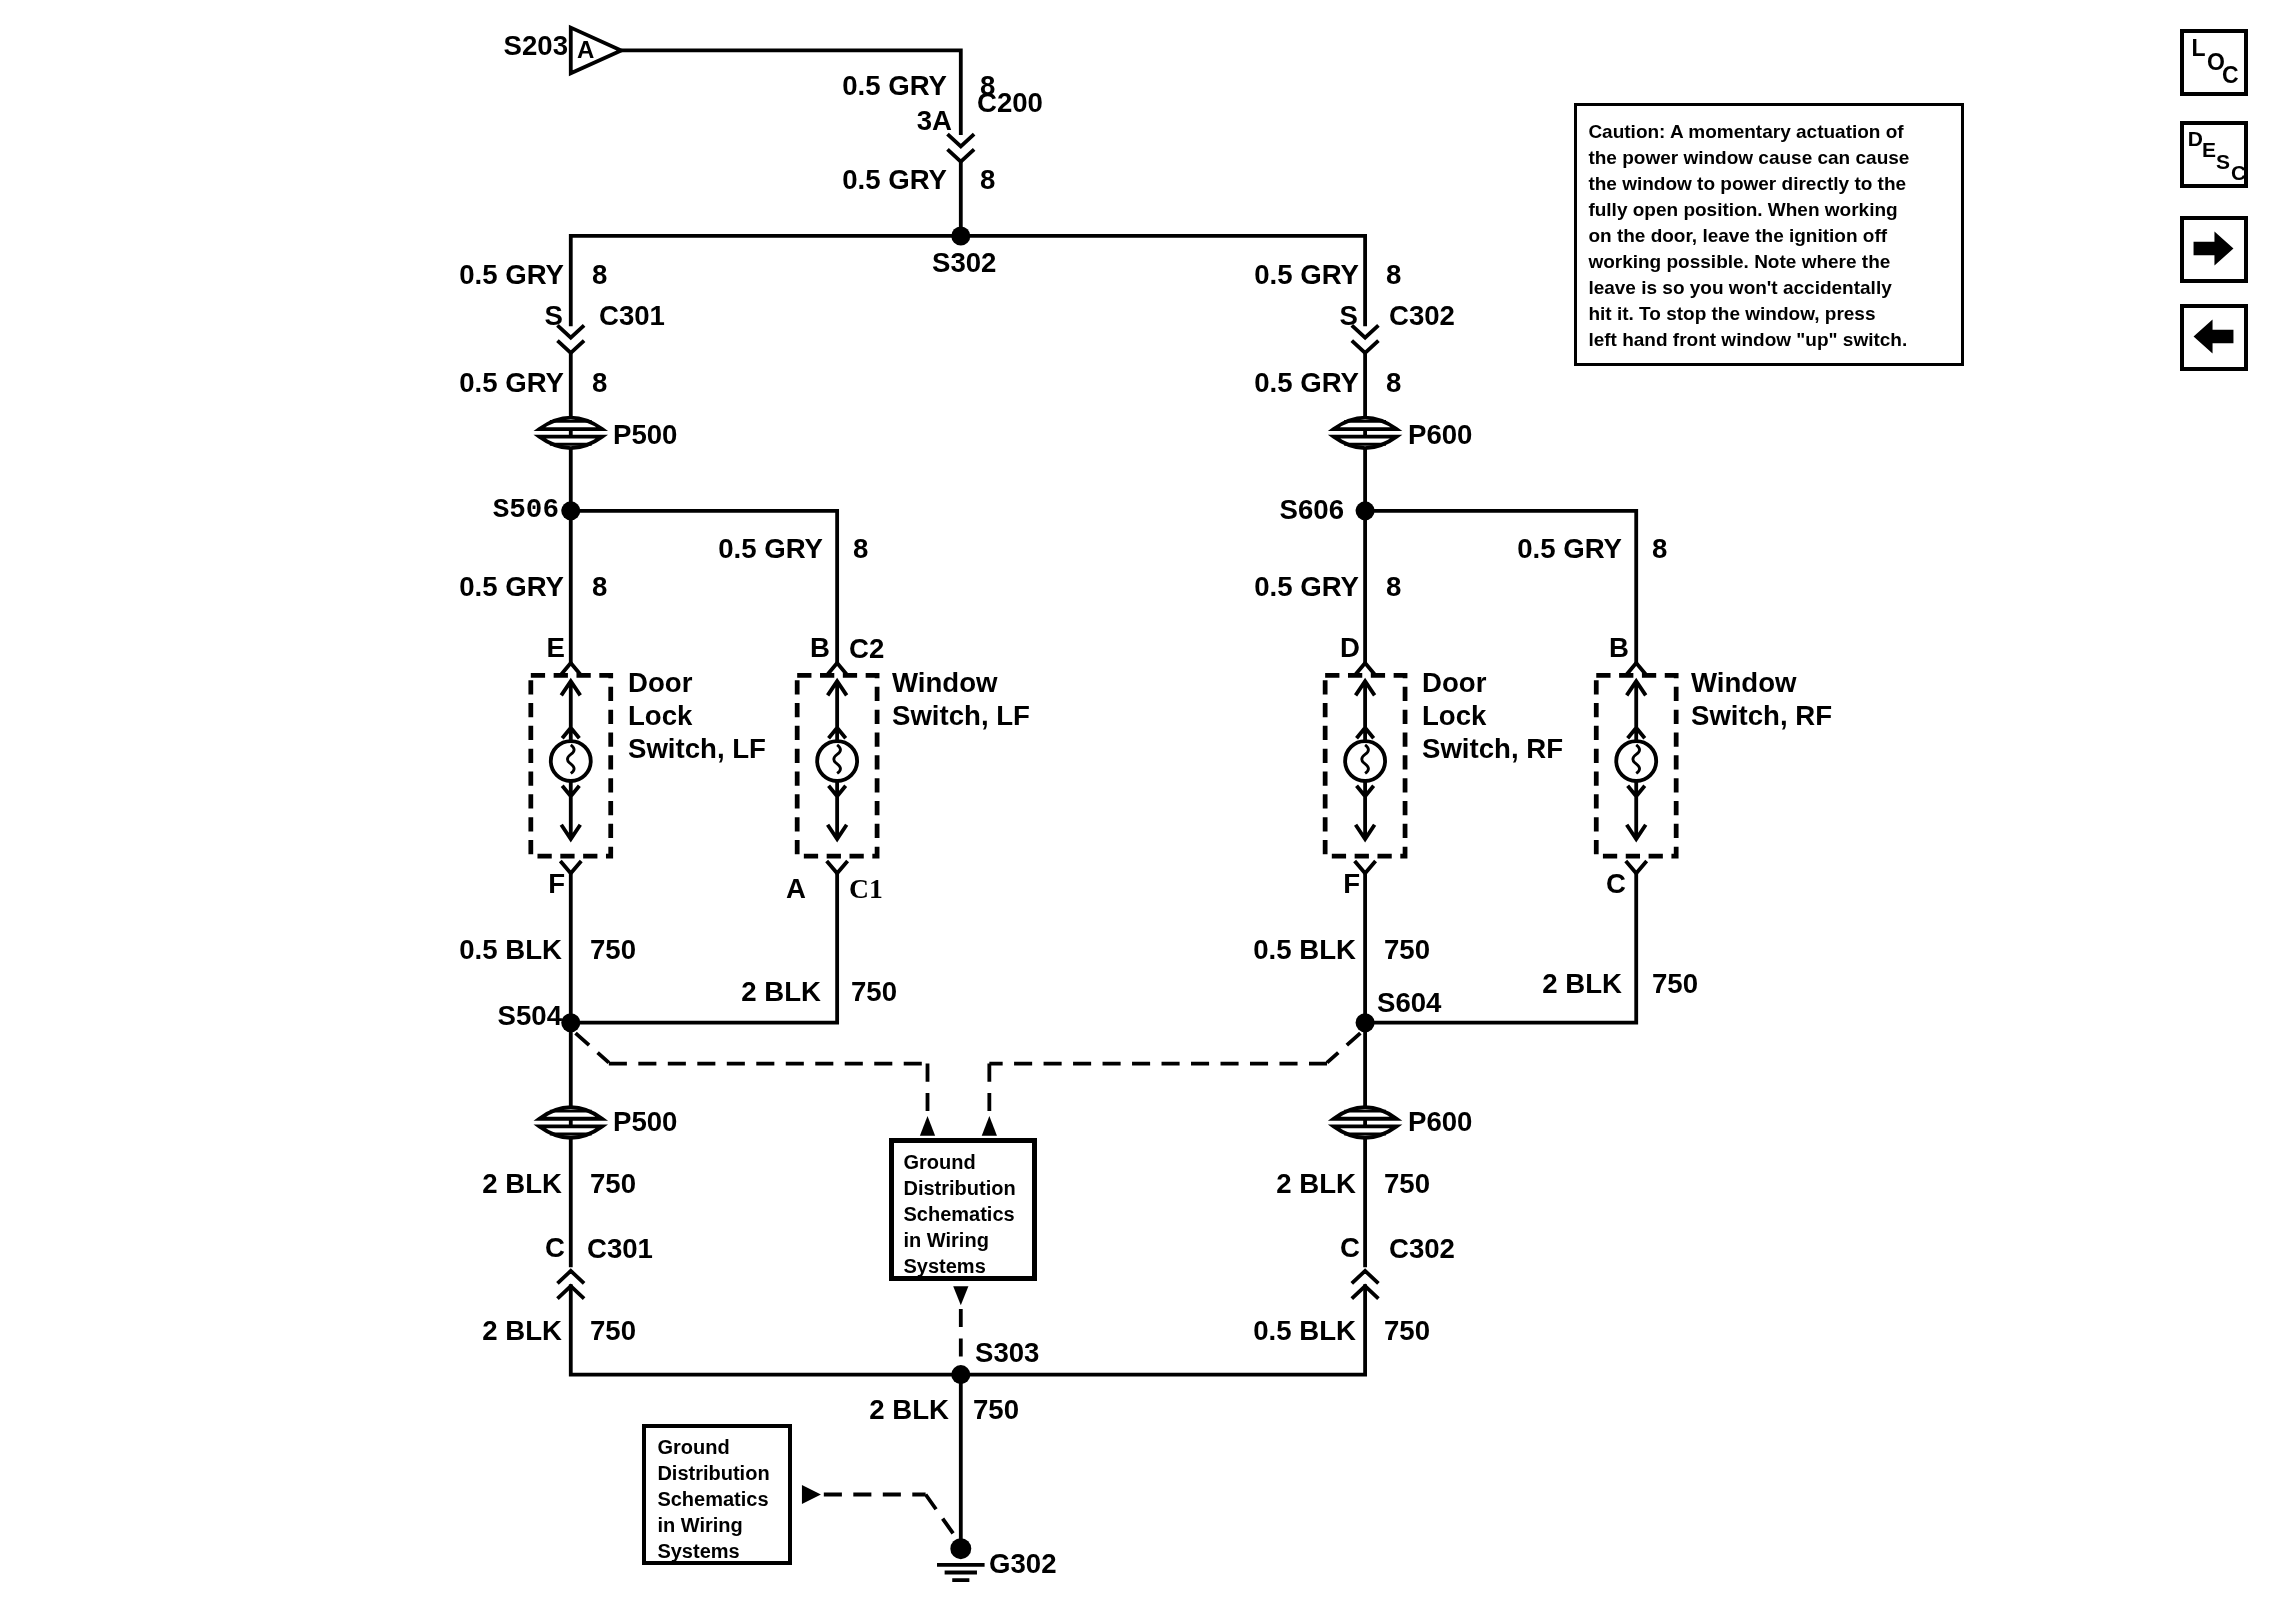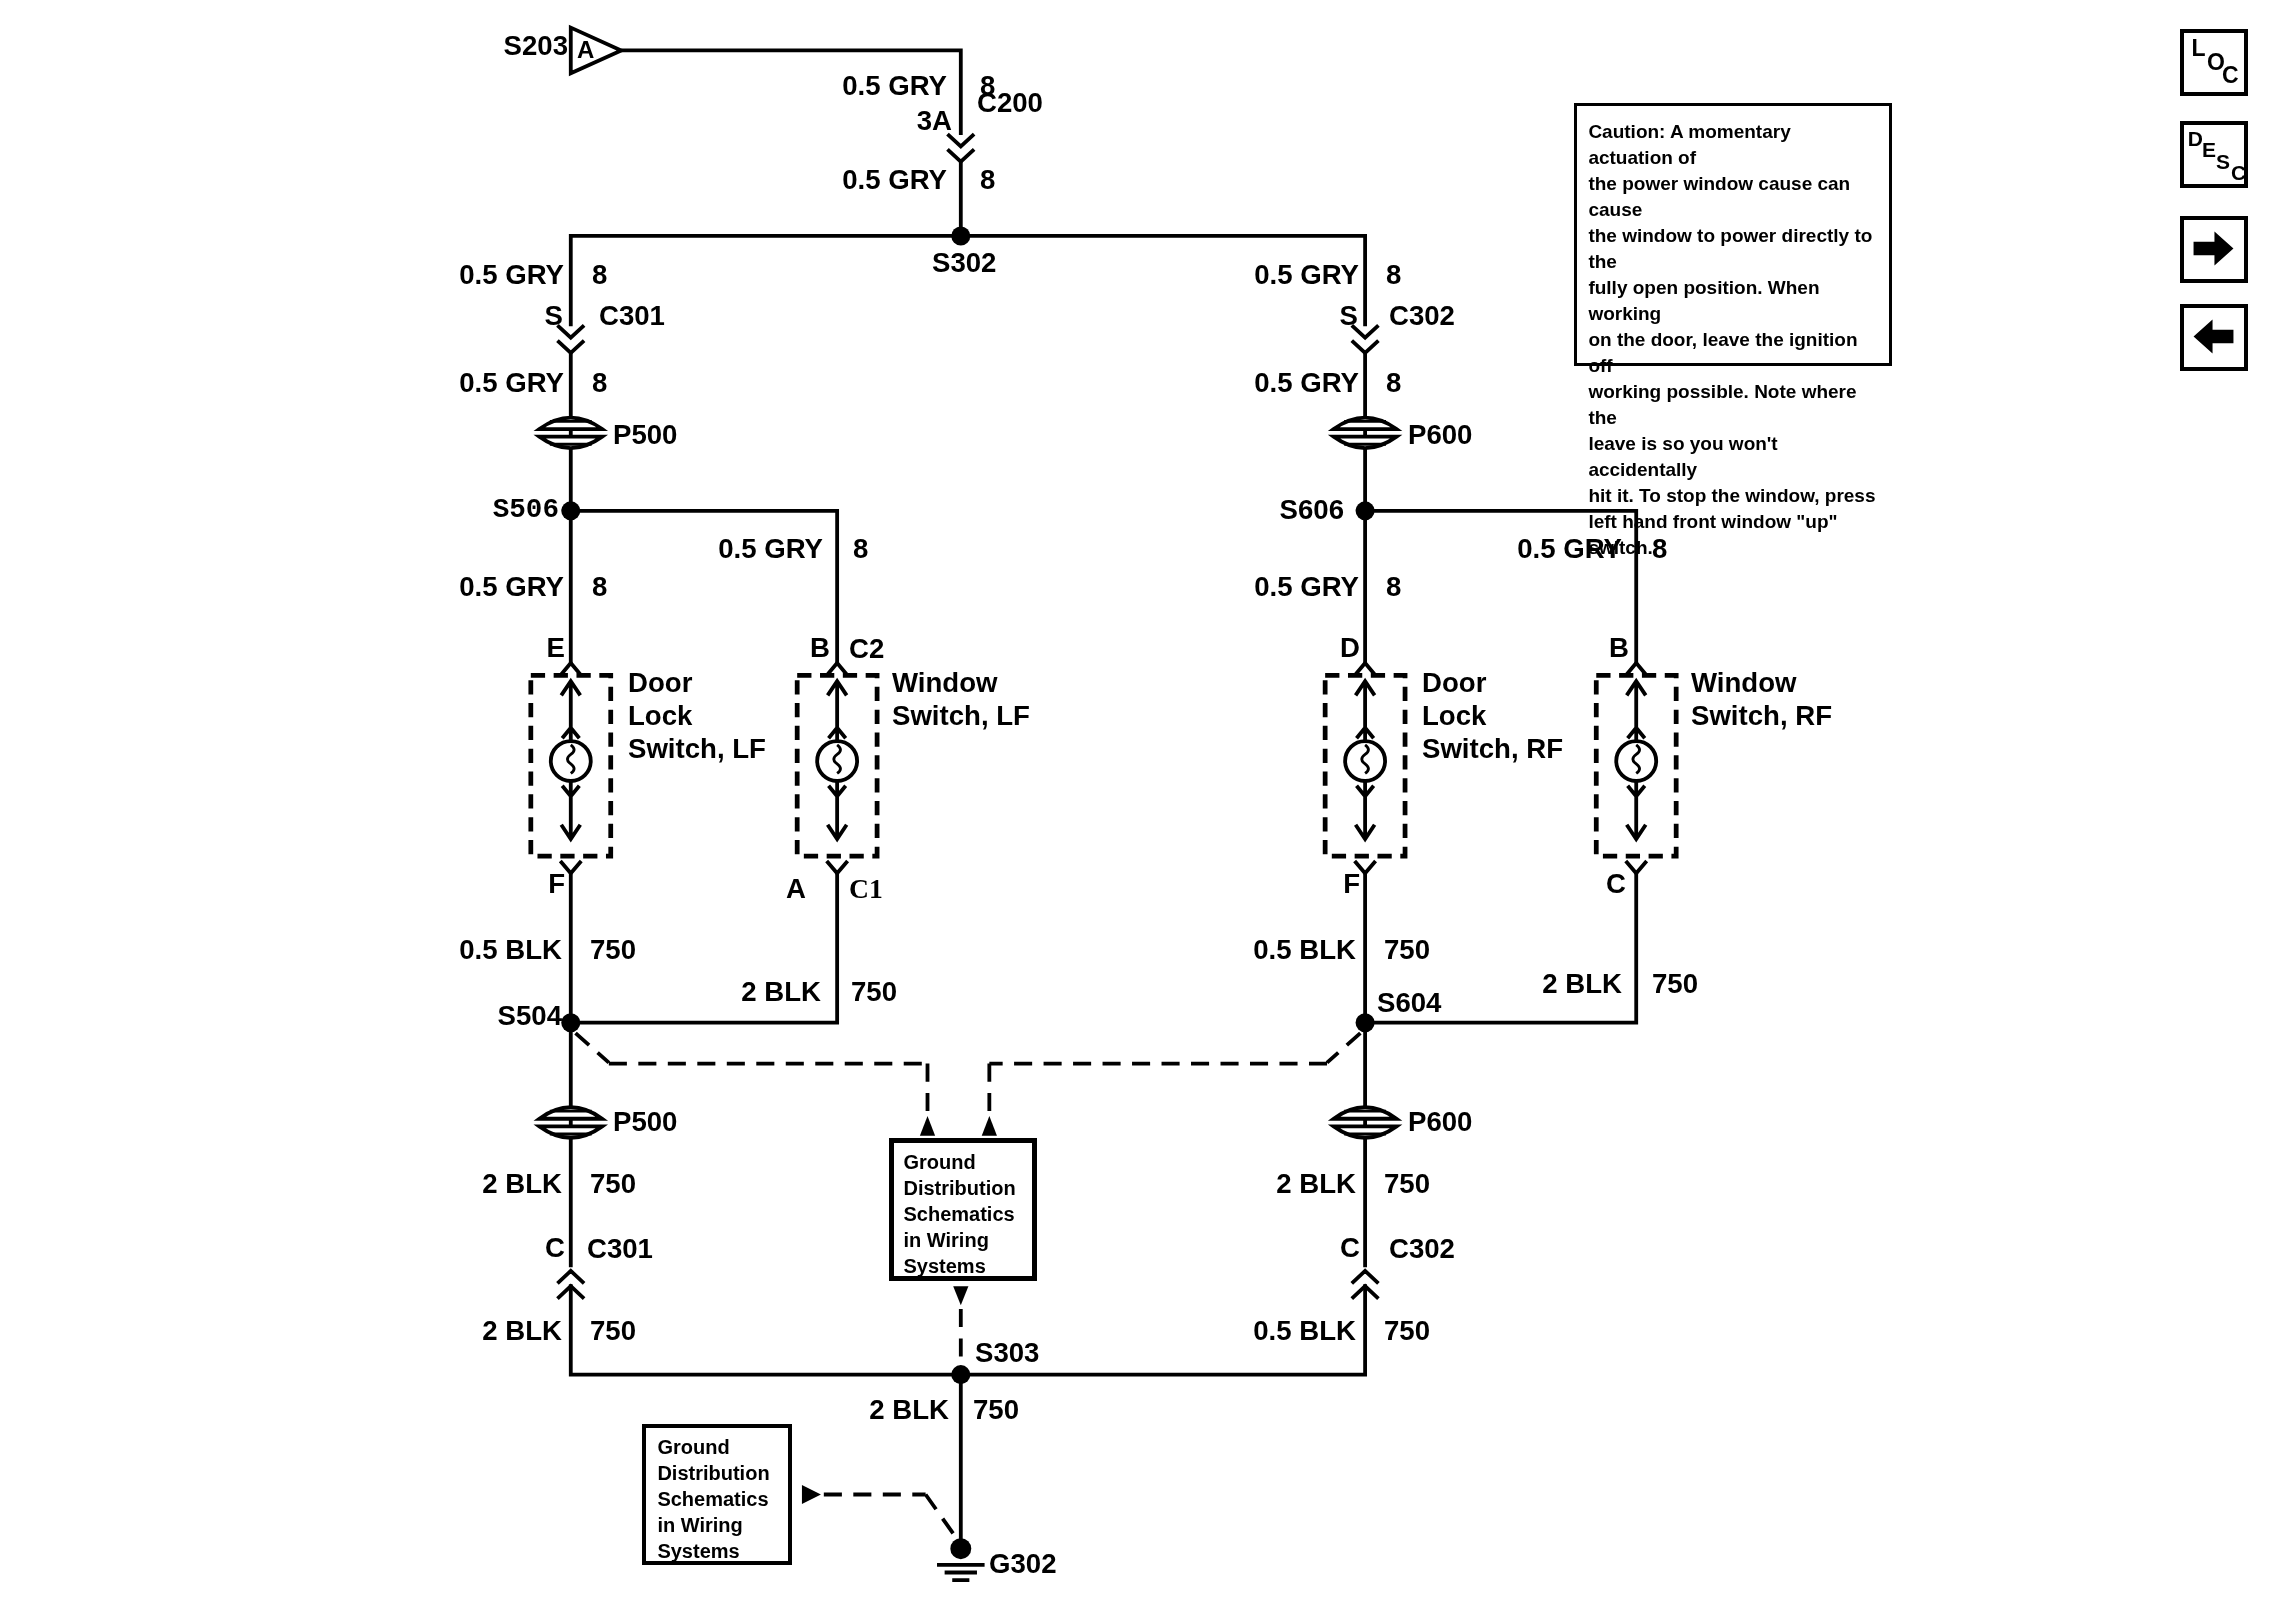--- a/index.html
+++ b/index.html
@@ -1,21 +1,21 @@
 <!DOCTYPE html>
 <html style="font-size:15px"><head>
 <meta charset="utf-8">
 <style>
   html,body{margin:0;padding:0;background:#fff;}
   .stage{position:relative;width:2285px;height:1602px;background:#ffffff;overflow:hidden;
          font-family:"Liberation Sans",sans-serif;color:#000;}
   .stage svg.wiring{position:absolute;left:0;top:0;}
   .lbl{position:absolute;font:700 27.6px/1 "Liberation Sans",sans-serif;white-space:nowrap;color:#000;}
   .lbl.sm{font-size:24px;}
-  .caution{position:absolute;left:1574px;top:103px;width:318px;height:263px;box-sizing:border-box;
+  .caution{position:absolute;left:1574px;top:103px;width:390px;height:263px;box-sizing:border-box;
            border:3.8px solid #000;padding:13.3px 11.4px;background:#fff;
            font:700 19px/26px "Liberation Sans",sans-serif;}
   .refbox{position:absolute;box-sizing:border-box;background:#fff;
           font:700 20px/26px "Liberation Sans",sans-serif;}
   .refbox.mid{left:889px;top:1138px;width:148px;height:143px;border:5.7px solid #000;padding:5.7px 9.5px;}
   .refbox.bl{left:642px;top:1424px;width:150px;height:141px;border:4.8px solid #000;padding:5.7px 11.4px;}
   .navbtn{position:absolute;left:2180px;width:68px;height:67px;box-sizing:border-box;
           border:4.8px solid #000;background:#fff;cursor:pointer;}
   .navbtn span{position:absolute;font:700 23px/1 "Liberation Sans",sans-serif;}
   .navbtn.desc span{font-size:21px;}

